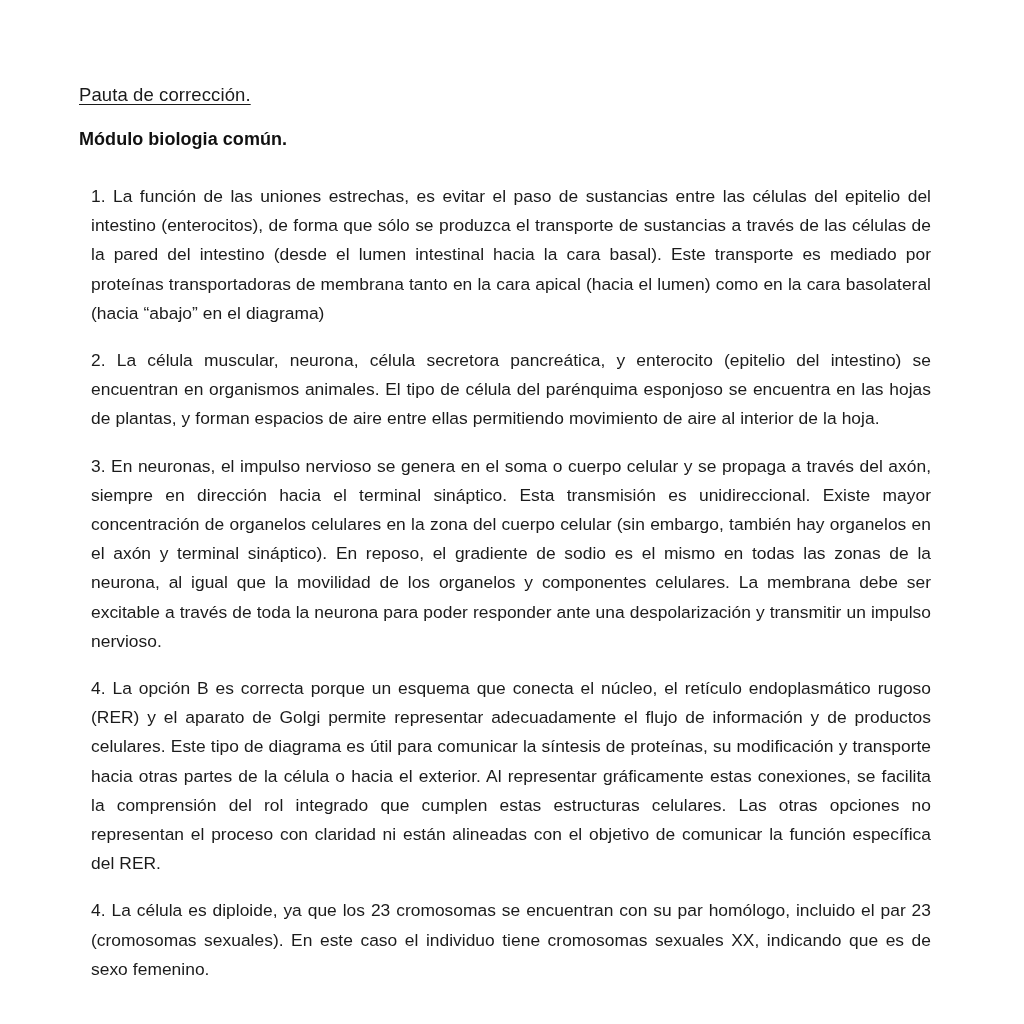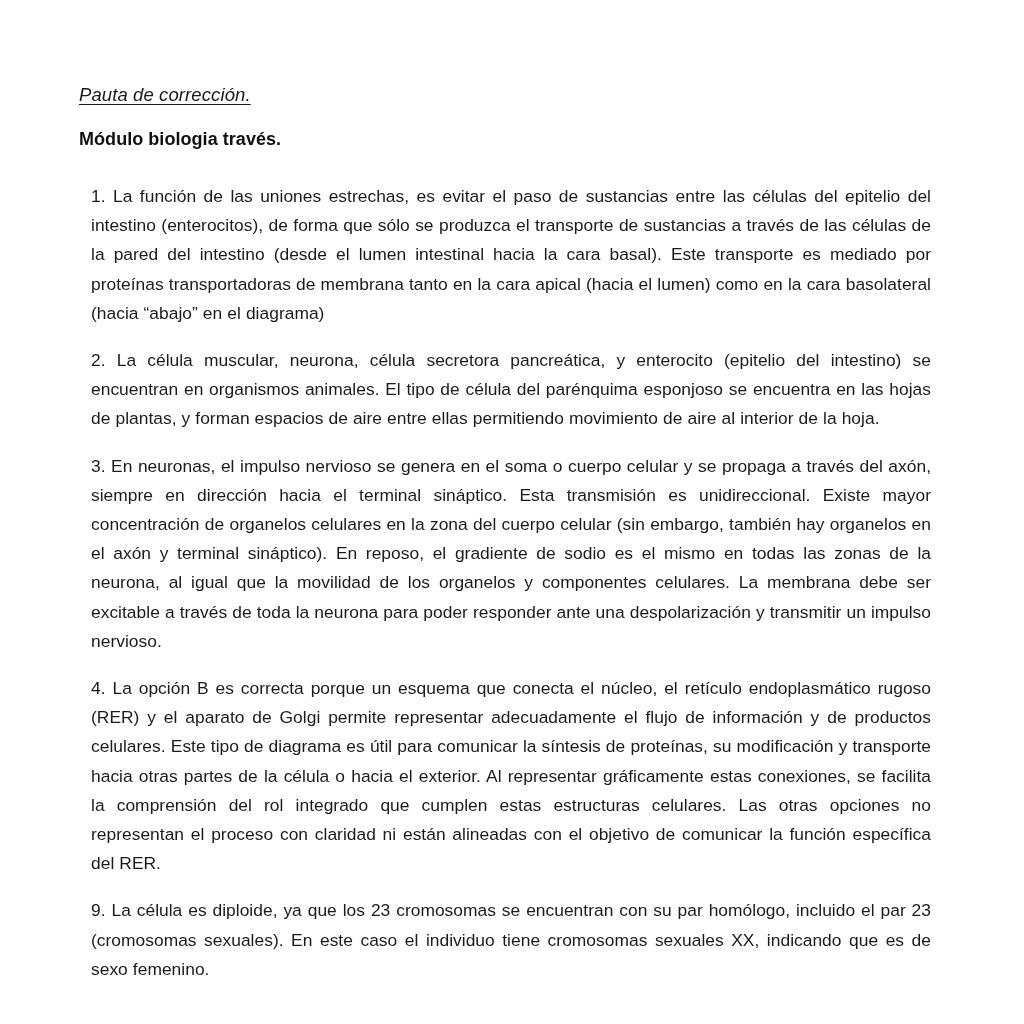--- a/index.html
+++ b/index.html
@@ -33,21 +33,20 @@
 
   .doc-title {
     font-size: 18.5px;
     line-height: 26px;
     font-weight: 400;
     text-decoration: underline;
     text-underline-offset: 3px;
     letter-spacing: 0.1px;
     margin: 0 0 19px 0;
     color: #1a1a1a;
-    font-style: italic;
   }
 
   .doc-subtitle {
     font-size: 18px;
     line-height: 25px;
     font-weight: 700;
     letter-spacing: 0.05px;
     margin: 0 0 30px 0;
     color: #111111;
   }
@@ -75,24 +74,24 @@
   }
 </style>
 </head>
 <body>
 
 <div class="page">
   <div class="doc-body">
 
     <h1 class="doc-title">Pauta de corrección.</h1>
 
-    <h2 class="doc-subtitle">Módulo biologia través.</h2>
+    <h2 class="doc-subtitle">Módulo biologia común.</h2>
 
     <div class="answers">
       <p class="answer-item">1. La función de las uniones estrechas, es evitar el paso de sustancias entre las células del epitelio del intestino (enterocitos), de forma que sólo se produzca el transporte de sustancias a través de las células de la pared del intestino (desde el lumen intestinal hacia la cara basal). Este transporte es mediado por proteínas transportadoras de membrana tanto en la cara apical (hacia el lumen) como en la cara basolateral (hacia “abajo” en el diagrama)</p>
       <p class="answer-item">2. La célula muscular, neurona, célula secretora pancreática, y enterocito (epitelio del intestino) se encuentran en organismos animales. El tipo de célula del parénquima esponjoso se encuentra en las hojas de plantas, y forman espacios de aire entre ellas permitiendo movimiento de aire al interior de la hoja.</p>
       <p class="answer-item">3. En neuronas, el impulso nervioso se genera en el soma o cuerpo celular y se propaga a través del axón, siempre en dirección hacia el terminal sináptico. Esta transmisión es unidireccional. Existe mayor concentración de organelos celulares en la zona del cuerpo celular (sin embargo, también hay organelos en el axón y terminal sináptico). En reposo, el gradiente de sodio es el mismo en todas las zonas de la neurona, al igual que la movilidad de los organelos y componentes celulares. La membrana debe ser excitable a través de toda la neurona para poder responder ante una despolarización y transmitir un impulso nervioso.</p>
       <p class="answer-item">4. La opción B es correcta porque un esquema que conecta el núcleo, el retículo endoplasmático rugoso (RER) y el aparato de Golgi permite representar adecuadamente el flujo de información y de productos celulares. Este tipo de diagrama es útil para comunicar la síntesis de proteínas, su modificación y transporte hacia otras partes de la célula o hacia el exterior. Al representar gráficamente estas conexiones, se facilita la comprensión del rol integrado que cumplen estas estructuras celulares. Las otras opciones no representan el proceso con claridad ni están alineadas con el objetivo de comunicar la función específica del RER.</p>
-      <p class="answer-item">9. La célula es diploide, ya que los 23 cromosomas se encuentran con su par homólogo, incluido el par 23 (cromosomas sexuales). En este caso el individuo tiene cromosomas sexuales XX, indicando que es de sexo femenino.</p>
+      <p class="answer-item">4. La célula es diploide, ya que los 23 cromosomas se encuentran con su par homólogo, incluido el par 23 (cromosomas sexuales). En este caso el individuo tiene cromosomas sexuales XX, indicando que es de sexo femenino.</p>
     </div>
 
   </div>
 </div>
 
 </body></html>

